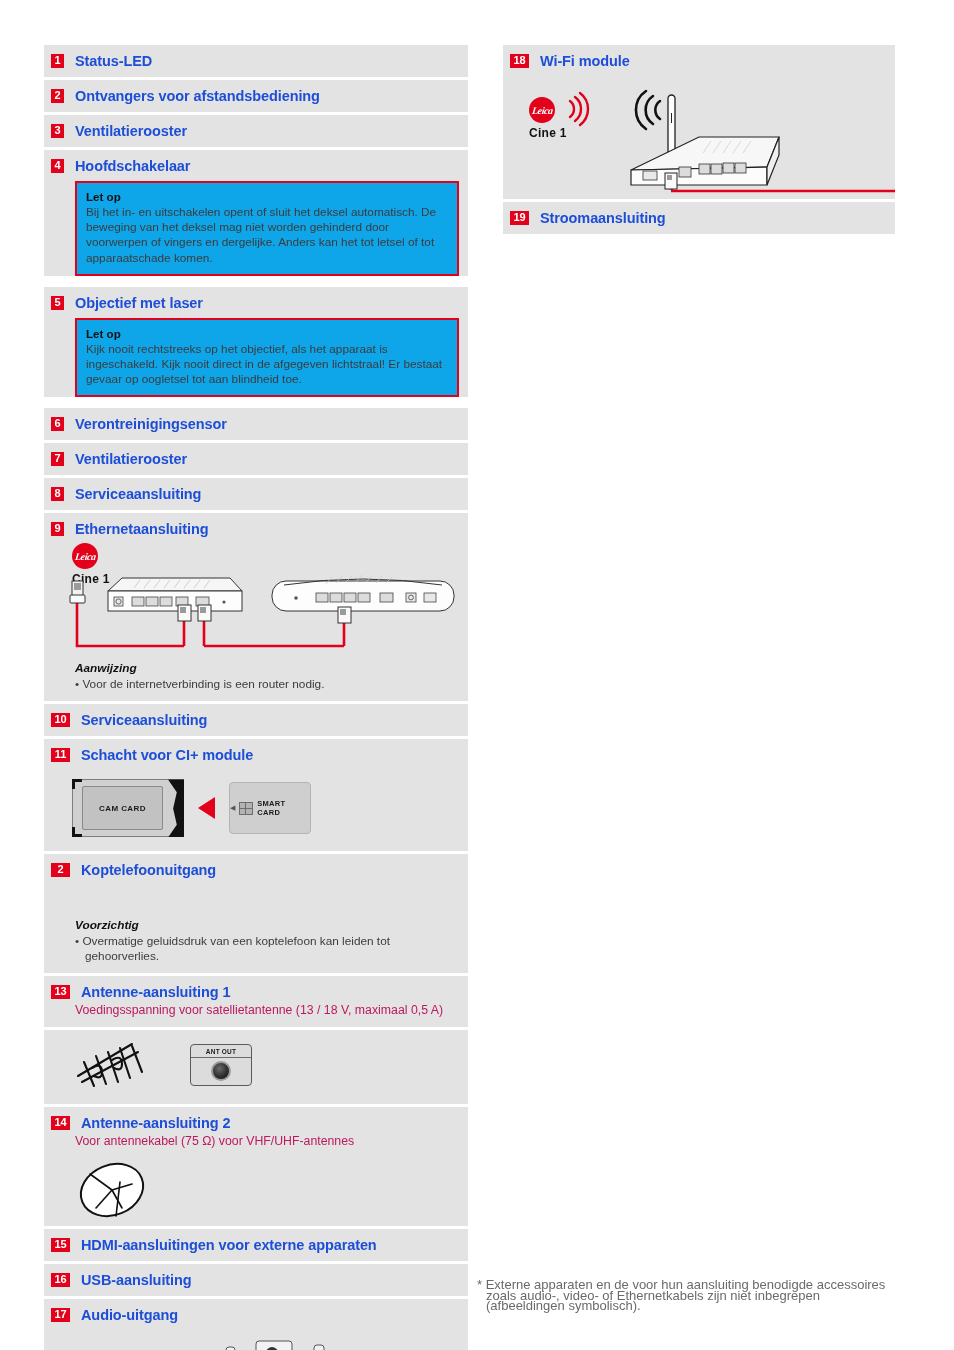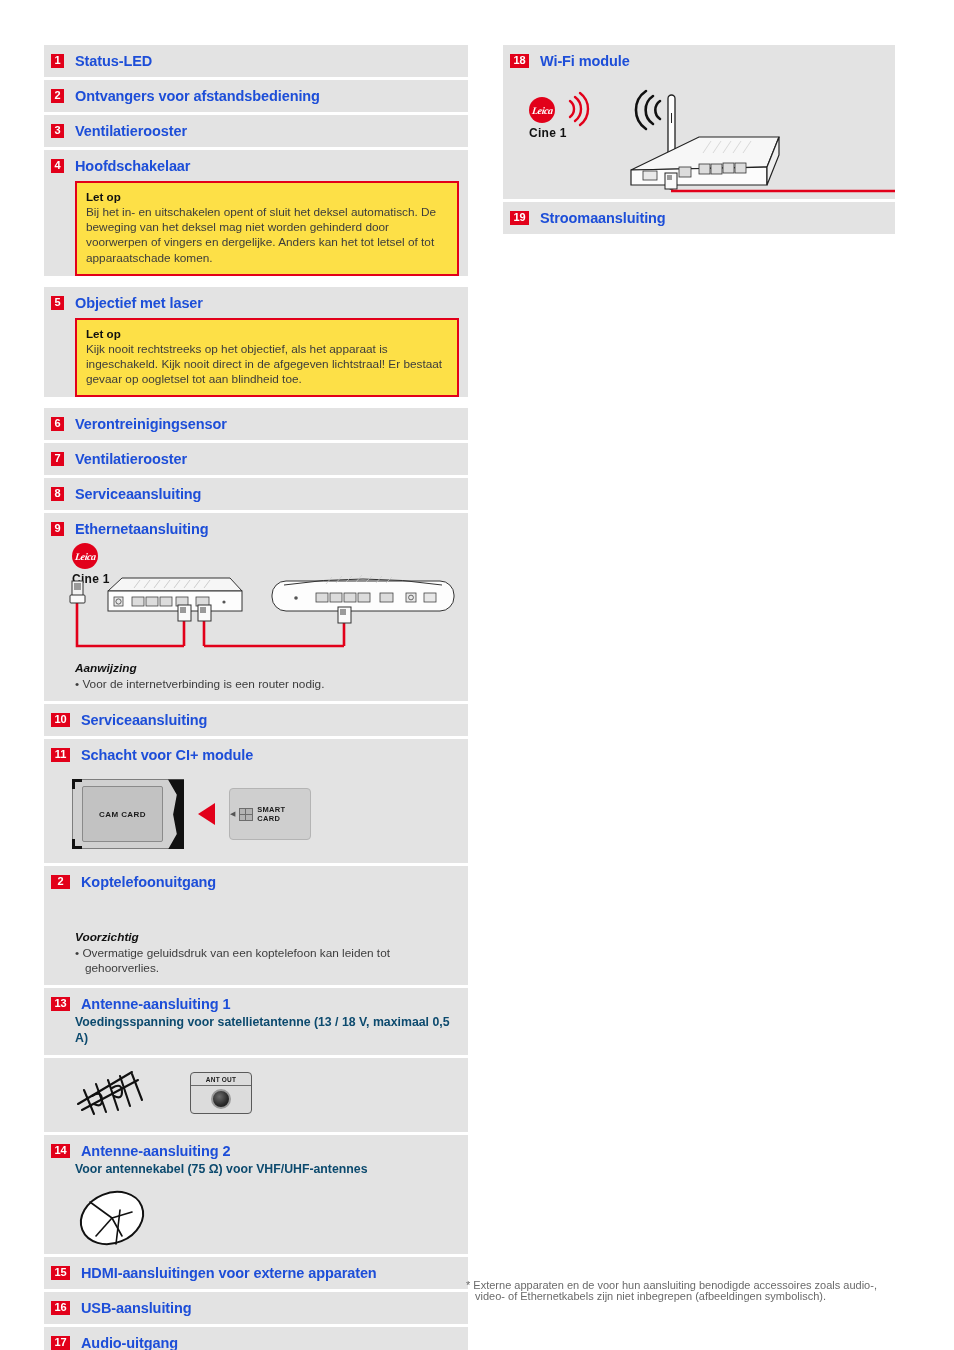--- a/index.html
+++ b/index.html
@@ -51,30 +51,29 @@
   .row-title {
     font-size: 14.5px;
     font-weight: bold;
     line-height: 16px;
     letter-spacing: -0.1px;
     color: #1d4ed8;
   }
   .row-sub {
     font-size: 12.3px;
     line-height: 16px;
-    color: #0c4a6e;
+    color: #be185d;
     padding: 0 15px 9px 31px;
     margin-top: -4px;
-    font-weight: bold;
   }
 
   
   .notebox {
     border: 2px solid #e2001a;
-    background: #fde047;
+    background: #0ea5e9;
     margin: 1px 9px 11px 31px;
     padding: 7px 9px 8px 9px;
   }
   .notebox .nb-title {
     font-size: 11.6px;
     font-weight: bold;
     color: #111;
     line-height: 14px;
     margin-bottom: 1px;
   }
@@ -110,21 +109,21 @@
     letter-spacing: -0.4px; transform: skewX(-6deg);
   }
   .cine-label {
     font-size: 12px; font-weight: bold; color: #111;
     margin-top: 3px; letter-spacing: 0.3px;
   }
 
   
   .ci-fig { padding: 10px 0 14px 28px; display: flex; align-items: center; }
   .cam {
-    position: relative; width: 112px; height: 70px;
+    position: relative; width: 112px; height: 58px;
     background: #d0d0d0; border: 1px solid #7e7e7e;
   }
   .cam .inner {
     position: absolute; left: 9px; top: 6px; right: 20px; bottom: 6px;
     background: #c2c2c2; border: 1px solid #8a8a8a; border-radius: 2px;
     display: flex; align-items: center; justify-content: center;
   }
   .cam .txt { font-size: 8px; font-weight: bold; letter-spacing: 0.4px; color: #1a1a1a; }
   .cam .notch {
     position: absolute; right: -1px; top: -1px; bottom: -1px; width: 16px;
@@ -166,22 +165,22 @@
   }
   .ant-out .bar { width: 100%; height: 1px; background: #6a6a6a; margin: 2px 0 3px; }
   .ant-out .jack {
     width: 20px; height: 20px; border-radius: 50%;
     background: radial-gradient(circle at 40% 35%, #6b6b6b 0%, #2a2a2a 60%, #111 100%);
     border: 2px solid #9a9a9a;
   }
 
   
   .footnote {
-    position: absolute; left: 466px; top: 1280px; width: 424px;
-    font-size: 11px; line-height: 10.6px; color: #6a6a6a;
+    position: absolute; left: 477px; top: 1280px; width: 424px;
+    font-size: 13px; line-height: 10.6px; color: #6a6a6a;
     padding-left: 9px; text-indent: -9px;
   }
 </style>
 </head>
 <body>
 
 <div class="page">
 
   <div class="col-left">
 

